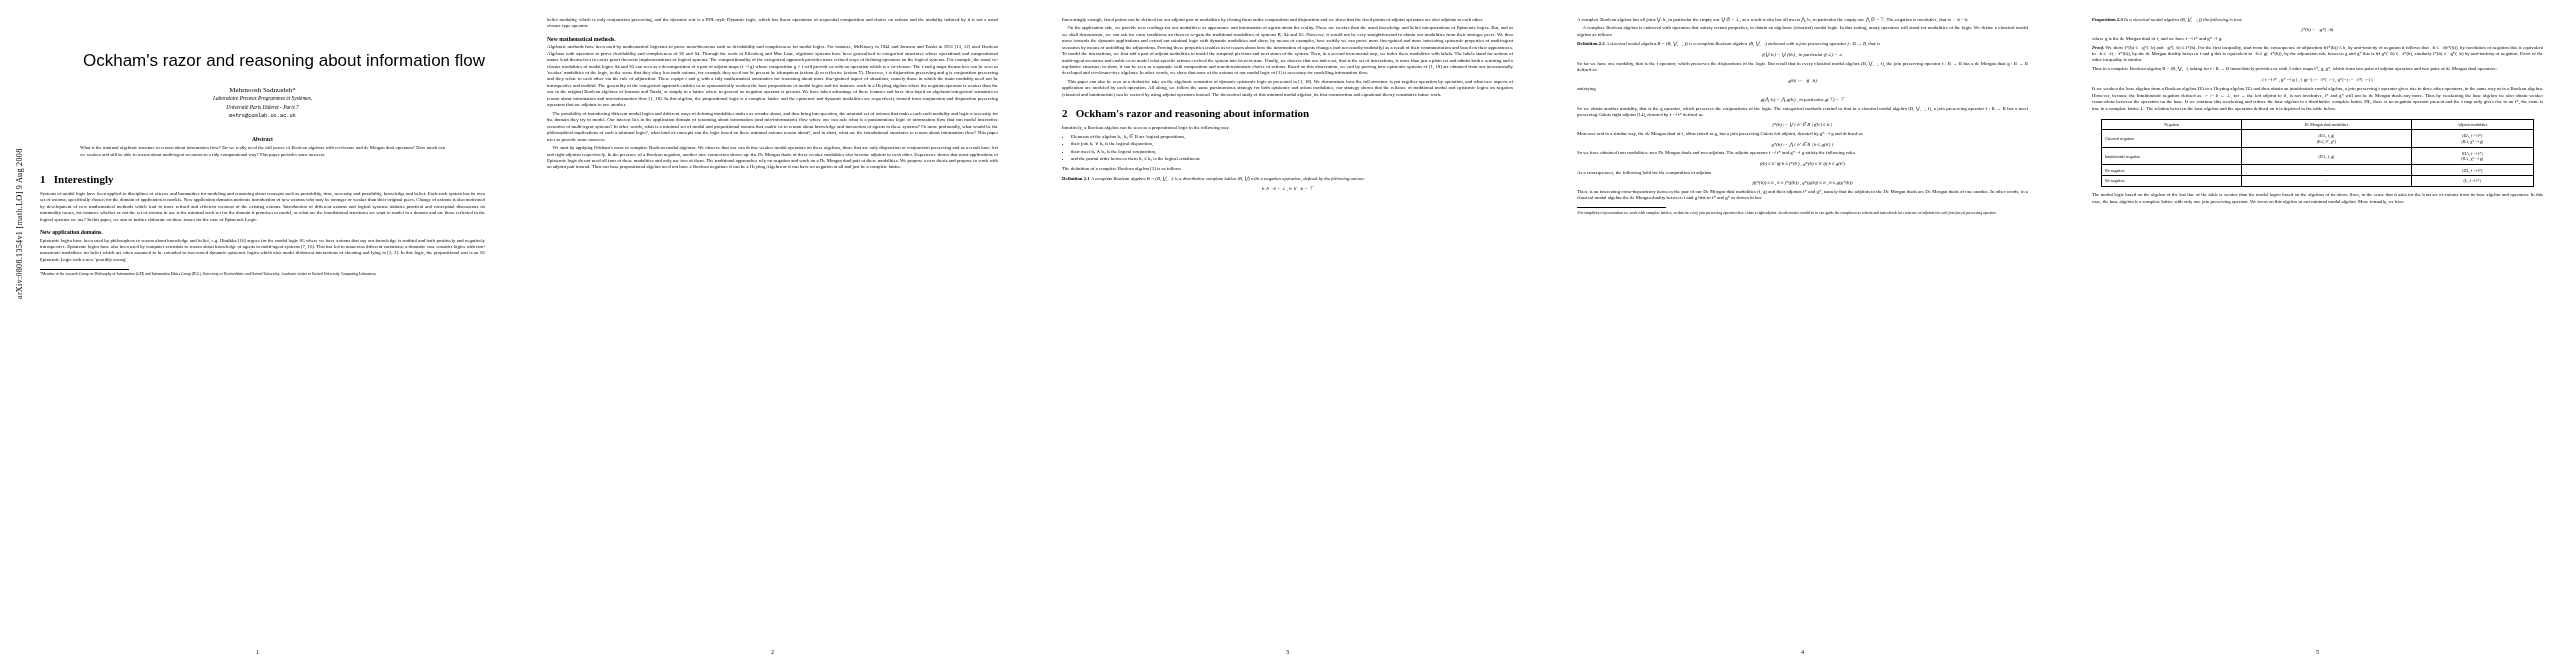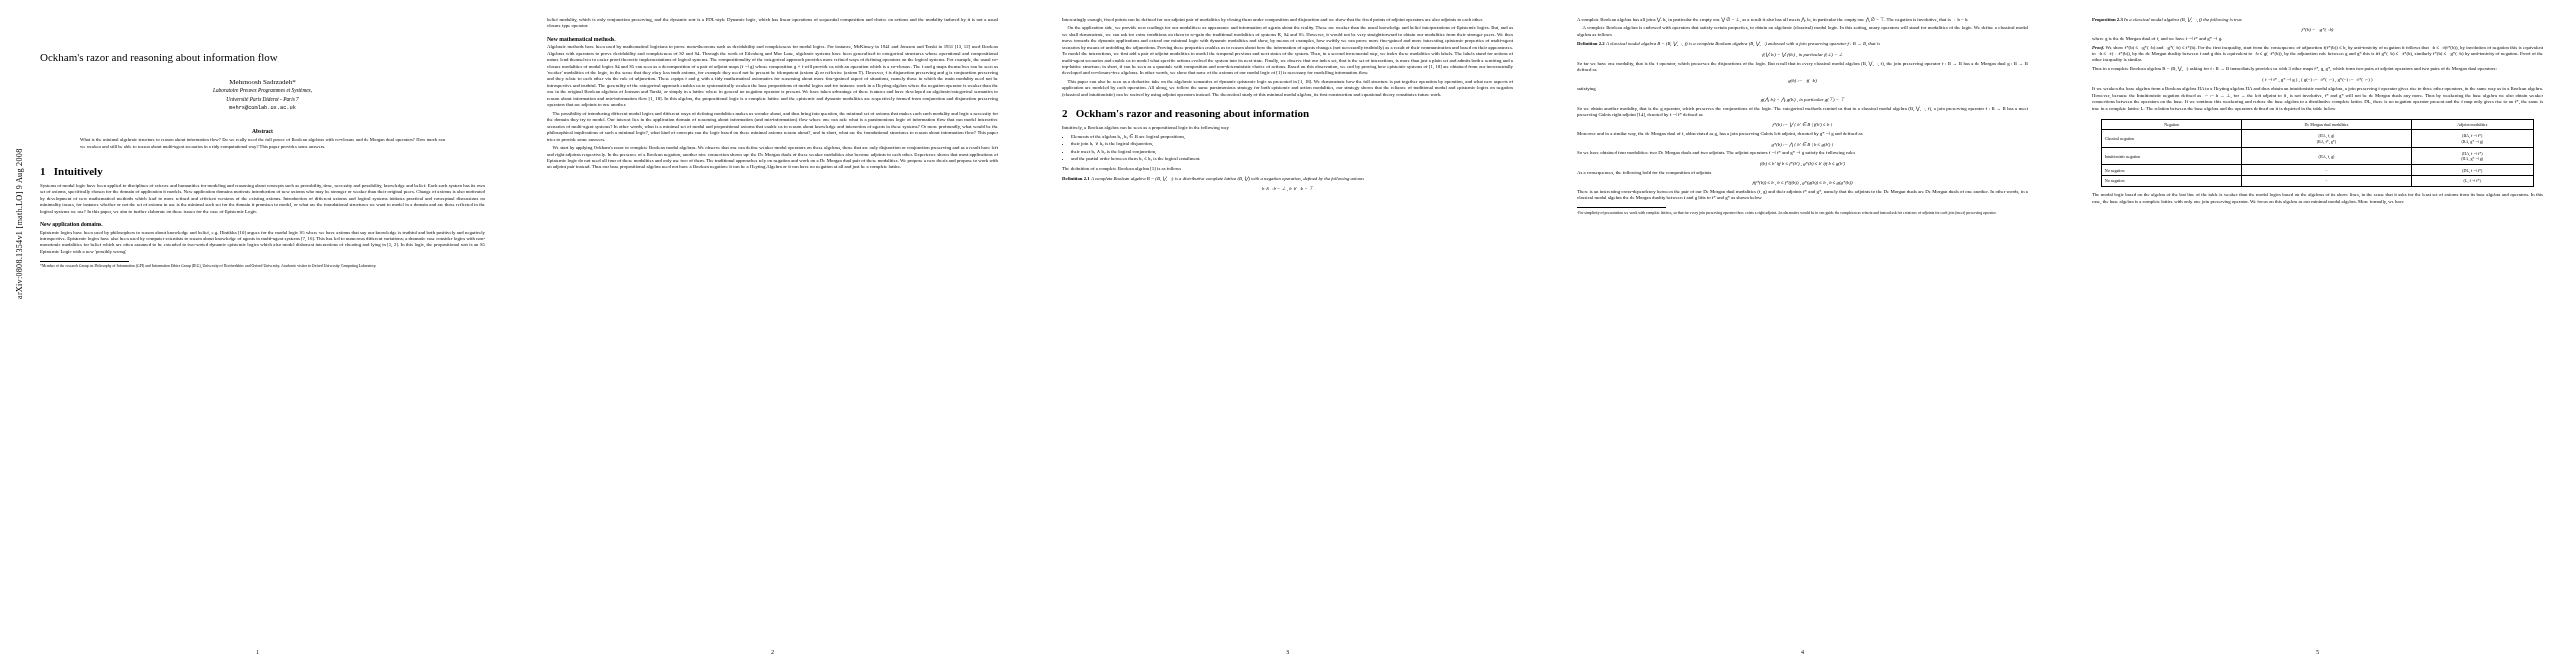--- a/index.html
+++ b/index.html
@@ -61,25 +61,25 @@
   .pagenum {
     position: absolute;
     bottom: 12.2px;
     left: 0;
     width: 100%;
     text-align: center;
     font-size: 6.1px;
     font-family: "Liberation Serif", serif;
   }
   .title {
-    text-align: left;
-    font-size: 11px;
+    text-align: right;
+    font-size: 17px;
     margin-top: 34px;
     margin-bottom: 14.5px;
-    font-family: Liberation Serif, serif;
+    font-family: Liberation Sans, sans-serif;
   }
   .author {
     text-align: center;
     font-size: 7px;
     line-height: 1.45;
     margin-bottom: 0;
   }
   .affil {
     text-align: center;
     font-size: 5.3px;
@@ -207,21 +207,21 @@
       <div class="author">Mehrnoosh Sadrzadeh*</div>
       <div class="affil">Laboratoire Preuves Programmes et Systèmes,</div>
       <div class="affil">Université Paris Diderot - Paris 7</div>
       <div class="email">mehrs@comlab.ox.ac.uk</div>
 
       <div class="abstract-head">Abstract</div>
       <div class="abstract-body">What is the minimal algebraic structure to reason about information flow? Do we really need the full power of Boolean algebras with co-closure and de Morgan dual operators? How much can we weaken and still be able to reason about multi-agent scenarios in a tidy computational way? This paper provides some answers.</div>
 
       <h2 class="sec">
         <span>1</span>
-        &nbsp;&nbsp;<span>Intuitively</span>
+        &nbsp;&nbsp;<span>Interestingly</span>
       </h2>
 
       <p class="body noindent">Systems of modal logic have been applied to disciplines of science and humanities for modeling and reasoning about concepts such as provability, time, necessity and possibility, knowledge and belief. Each such system has its own set of axioms, specifically chosen for the domain of application it models. New application domains motivate introduction of new axioms who may be stronger or weaker than their original peers. Change of axioms is also motivated by development of new mathematical methods which lead to more refined and efficient versions of the existing axioms. Introduction of different axioms and logical systems initiates practical and conceptual discussions on minimality issues, for instance whether or not the set of axioms in use is the minimal such set for the domain it promises to model, or what are the foundational structures we want to model in a domain and are those reflected in the logical systems we use? In this paper, we aim to further elaborate on these issues for the case of Epistemic Logic.</p>
 
       <h3 class="subsec">New application domains.</h3>
 
       <p class="body noindent">Epistemic logics have been used by philosophers to reason about knowledge and belief, e.g. Hintikka [10] argues for the modal logic S5 where we have axioms that say our knowledge is truthful and both positively and negatively introspective. Epistemic logics have also been used by computer scientists to reason about knowledge of agents in multi-agent systems [7, 16]. This has led to numerous different variations; a dramatic case consider logics with non-monotonic modalities for belief which are often assumed to be extended to two-sorted dynamic epistemic logics which also model dishonest interactions of cheating and lying in [5, 2]. In this logic, the propositional sort is an S5 Epistemic Logic with a new 'possibly wrong'</p>
 
       <hr class="footsep">
       <p class="footnote">*Member of the research Group on Philosophy of Information (GPI) and Information Ethics Group (IEG), University of Hertfordshire and Oxford University. Academic visitor to Oxford University Computing Laboratory.</p>

